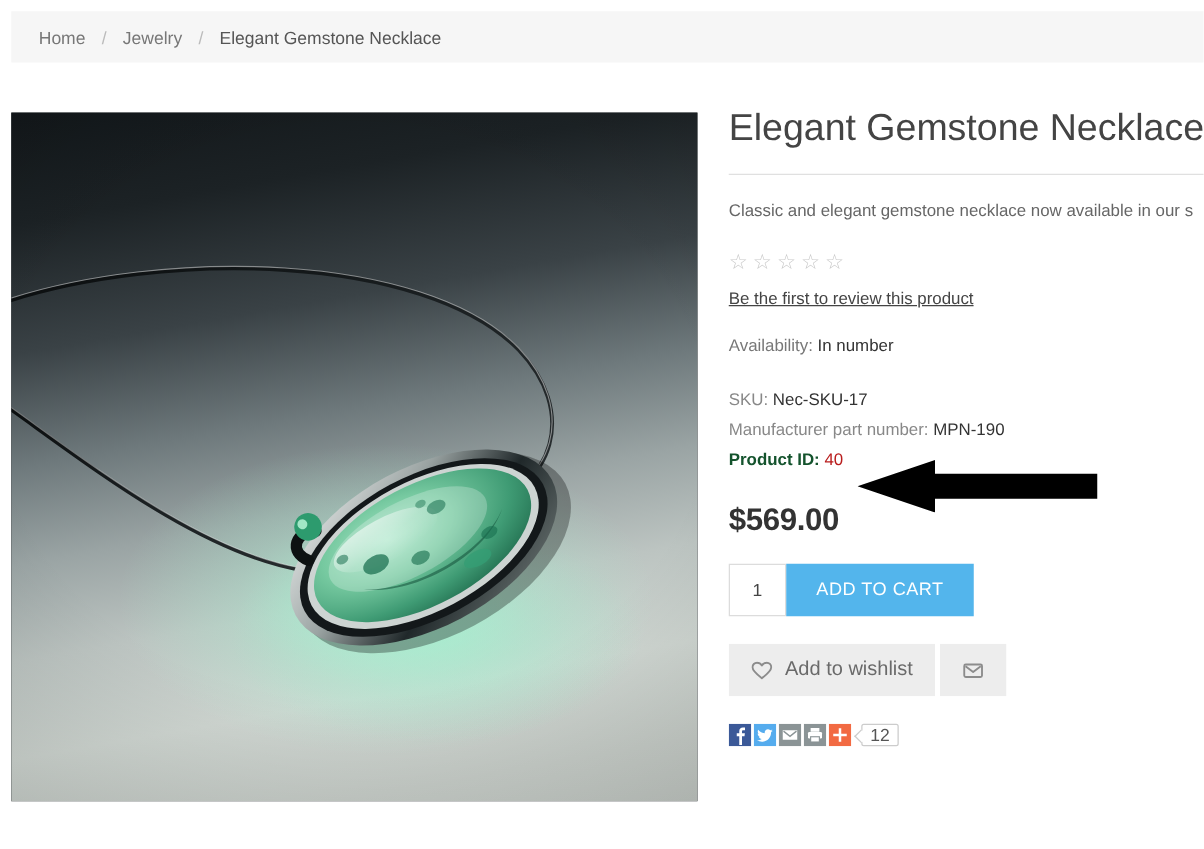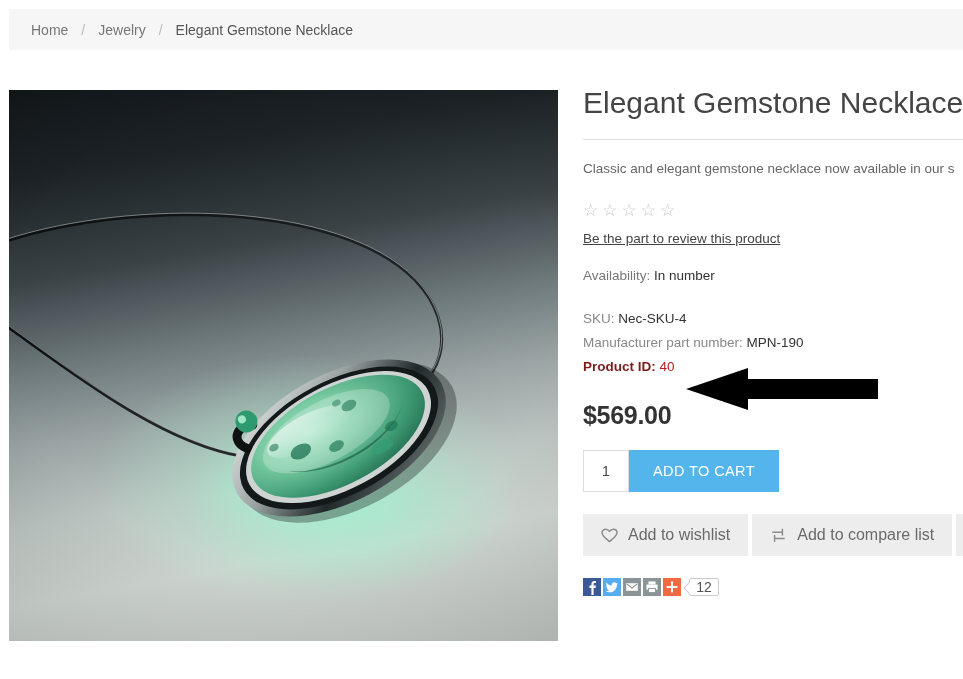--- a/index.html
+++ b/index.html
@@ -130,21 +130,21 @@
   .availability .value { color: #333333; }
 
   .spec-block { margin-top: 24px; }
   .spec-line {
     font-size: 13.5px;
     color: #888888;
     line-height: 24px;
   }
   .spec-line .value { color: #333333; }
   .spec-line.strong .label {
-    color: #7f1d1d;
+    color: #14532d;
     font-weight: bold;
   }
   .spec-line.strong .value { color: #b91c1c; }
 
   .price {
     margin-top: 22px;
     font-size: 25px;
     font-weight: bold;
     color: #333333;
     letter-spacing: -0.3px;
@@ -349,31 +349,31 @@
     <h1 class="product-title">Elegant Gemstone Necklace</h1>
     <div class="title-rule"></div>
 
     <p class="short-desc">Classic and elegant gemstone necklace now available in our s</p>
 
     <div class="rating-row">
       <span class="stars">
         <span class="star">☆</span><span class="star">☆</span><span class="star">☆</span><span class="star">☆</span><span class="star">☆</span>
       </span>
     </div>
-    <a class="review-link">Be the part to review this product</a>
+    <a class="review-link">Be the first to review this product</a>
 
     <div class="availability">
       <span>Availability:</span>
       <span class="value">In number</span>
     </div>
 
     <div class="spec-block">
       <div class="spec-line">
         <span class="label">SKU:</span>
-        <span class="value">Nec-SKU-4</span>
+        <span class="value">Nec-SKU-17</span>
       </div>
       <div class="spec-line">
         <span class="label">Manufacturer part number:</span>
         <span class="value">MPN-190</span>
       </div>
       <div class="spec-line strong">
         <span class="label">Product ID:</span>
         <span class="value">40</span>
       </div>
     </div>
@@ -388,29 +388,20 @@
     <div class="actions-row">
       <button class="action-btn">
         <span>
           <svg width="17" height="15" viewBox="0 0 17 15">
             <path d="M8.5 13.6 C 3.3 9.6, 1 7.4, 1 4.8 C 1 2.7, 2.6 1.2, 4.6 1.2 C 6 1.2, 7.6 2, 8.5 3.4 C 9.4 2, 11 1.2, 12.4 1.2 C 14.4 1.2, 16 2.7, 16 4.8 C 16 7.4, 13.7 9.6, 8.5 13.6 Z" fill="none" stroke="#8c8c8c" stroke-width="1.5" stroke-linejoin="round"></path>
           </svg>
         </span>
         <span>Add to wishlist</span>
       </button>
 
-      <button class="action-btn">
-        <span>
-          <svg width="17" height="15" viewBox="0 0 17 15">
-            <path d="M3 4.2 H12.4 M12.4 4.2 L12.4 1.6 M12.4 4.2 L12.4 6.8" fill="none" stroke="#8c8c8c" stroke-width="1.5" stroke-linecap="square"></path>
-            <path d="M14 10.4 H4.6 M4.6 10.4 L4.6 7.8 M4.6 10.4 L4.6 13" fill="none" stroke="#8c8c8c" stroke-width="1.5" stroke-linecap="square"></path>
-          </svg>
-        </span>
-        <span>Add to compare list</span>
-      </button>
 
       <button class="action-btn">
         <span>
           <svg width="17" height="15" viewBox="0 0 17 15">
             <rect x="1.4" y="2.6" width="14.2" height="10" rx="1.2" fill="none" stroke="#8c8c8c" stroke-width="1.5"></rect>
             <path d="M2.4 4 L8.5 8.6 L14.6 4" fill="none" stroke="#8c8c8c" stroke-width="1.5" stroke-linejoin="round"></path>
           </svg>
         </span>
 
       </button>

